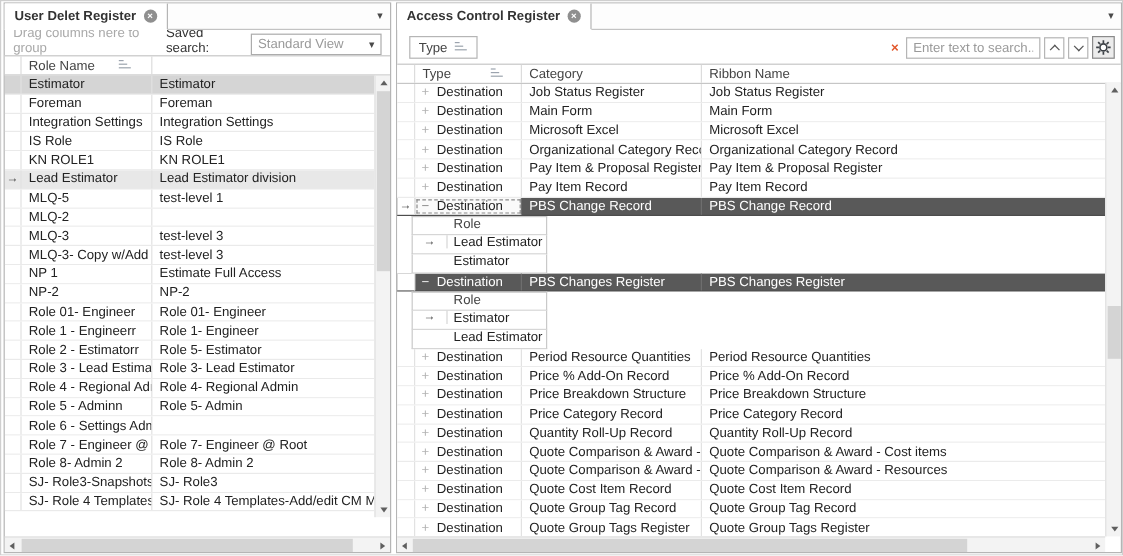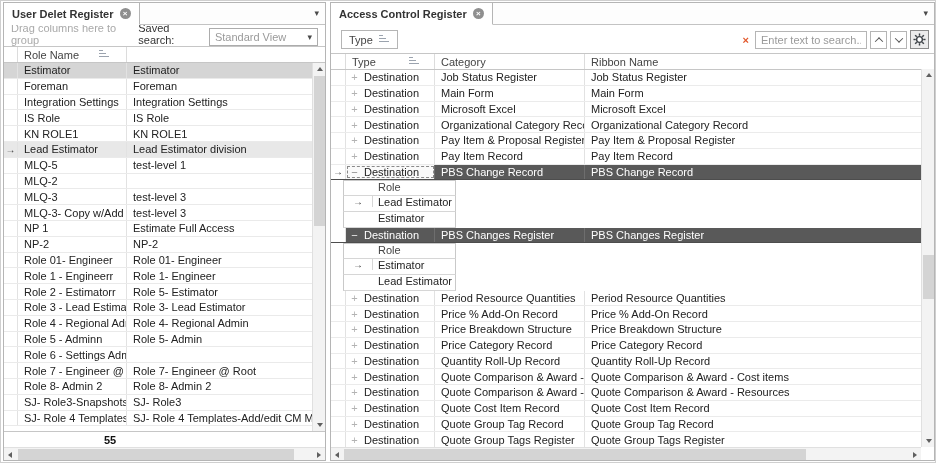--- a/index.html
+++ b/index.html
@@ -270,23 +270,20 @@
     <div class="vscroll" style="top:60px; height:368px;">
       <div class="sbtn" style="top:0;">
           <span class="tri up"></span>
         </div>
       <div class="thumb vthumb" style="top:13px; height:150px;"></div>
       <div class="sbtn" style="bottom:0;">
           <span class="tri down"></span>
         </div>
     </div>
 
-    <div class="lfooter">
-      <b>55</b>
-    </div>
 
     <div class="hscroll">
       <div class="sbtn" style="left:0;">
           <span class="tri left"></span>
         </div>
       <div class="thumb hthumb" style="left:14px; width:276px;"></div>
       <div class="sbtn" style="right:0;">
           <span class="tri right"></span>
         </div>
     </div>

